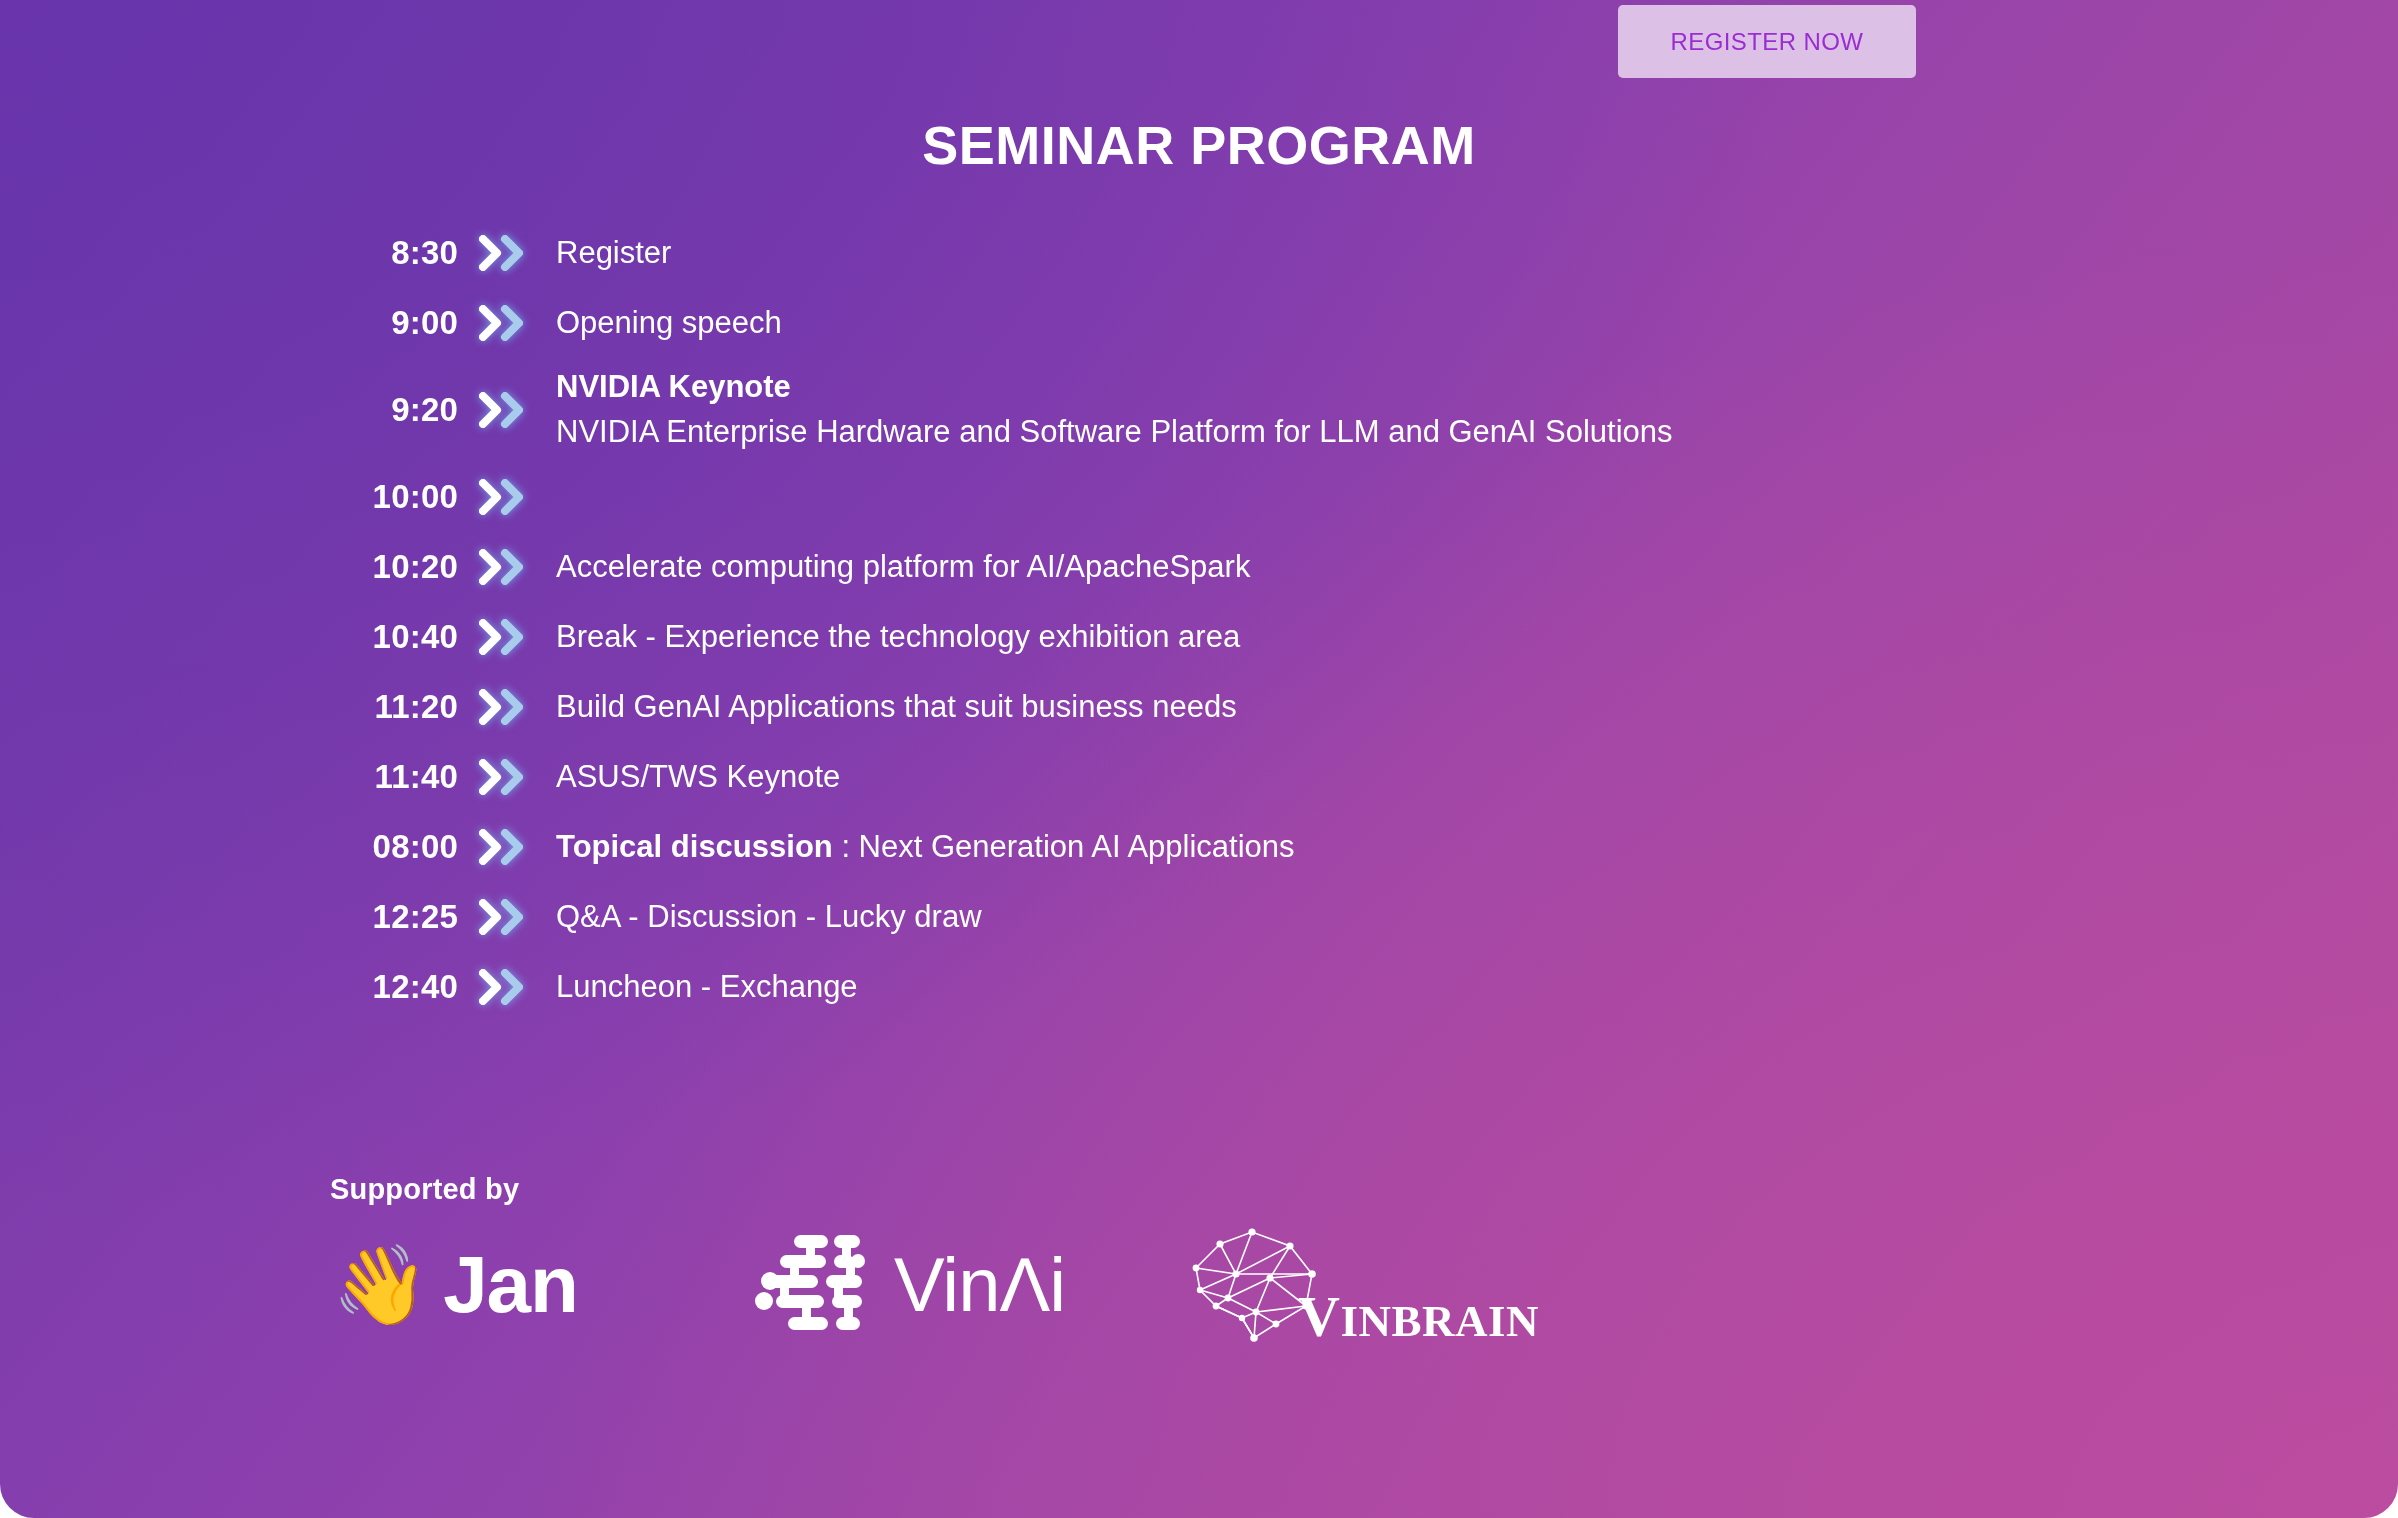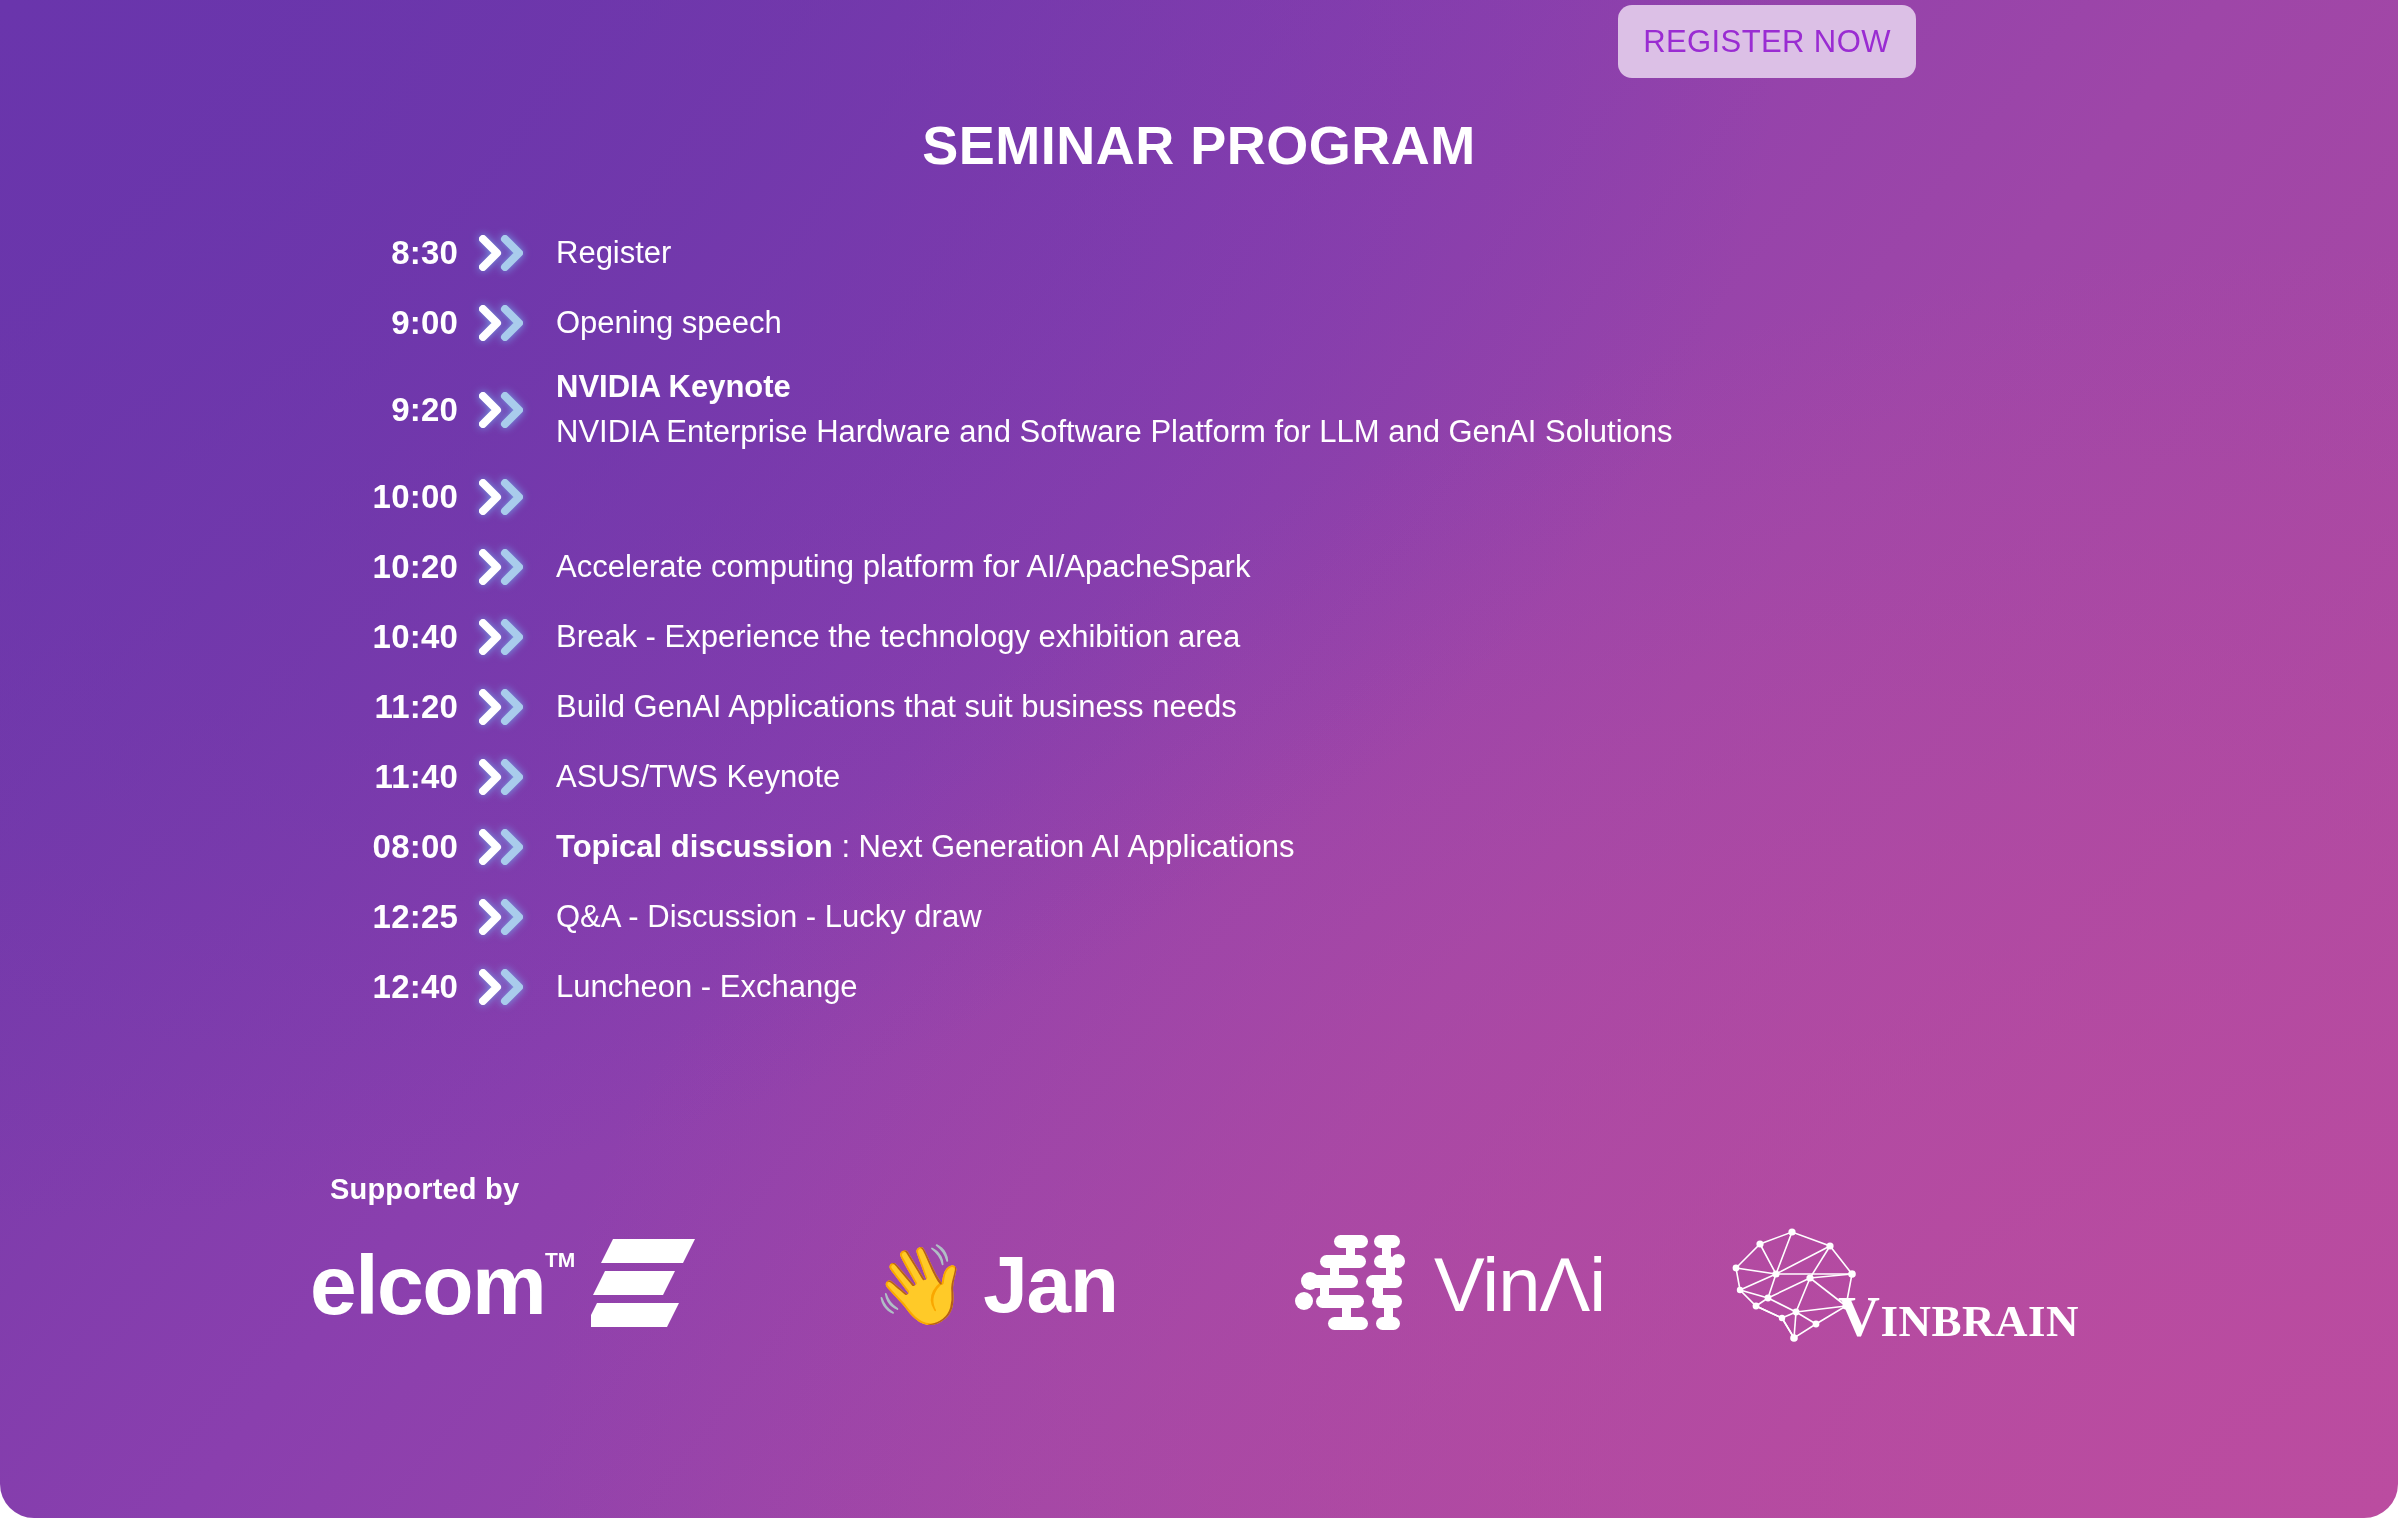--- a/index.html
+++ b/index.html
@@ -26,24 +26,24 @@
 
   
   .register-btn {
     position: absolute;
     top: 5px;
     left: 1618px;
     width: 298px;
     height: 73px;
     background: #DCC0E6;
     border: none;
-    border-radius: 14px;
+    border-radius: 5px;
     color: #9A2CD2;
     font-family: "Liberation Sans", sans-serif;
-    font-size: 31px;
+    font-size: 24px;
     font-weight: 400;
     letter-spacing: 0.4px;
     cursor: pointer;
     display: flex;
     align-items: center;
     justify-content: center;
   }
 
   
   .page-title {
@@ -348,33 +348,20 @@
           <div class="sched-text">Luncheon - Exchange</div>
         </div>
     </div>
 
   </div>
 
   <div class="supported-label">Supported by</div>
 
   <div class="logos">
 
-    <div class="logo-slot logo-elcom">
-      <div class="elcom-word">
-        <span>elcom</span>
-        <span class="elcom-tm">TM</span>
-      </div>
-      <span class="elcom-mark">
-        <svg width="108" height="96" viewBox="0 0 108 96">
-          <polygon points="22,4 104,4 92,28 10,28" fill="#ffffff"></polygon>
-          <polygon points="14,36 84,36 72,60 2,60" fill="#ffffff"></polygon>
-          <polygon points="6,68 88,68 76,92 -6,92" fill="#ffffff"></polygon>
-        </svg>
-      </span>
-    </div>
 
     <div class="logo-slot logo-jan">
       <span class="jan-emoji">👋</span>
       <span class="jan-word">Jan</span>
     </div>
 
     <div class="logo-slot logo-vinai">
       <span>
         <svg width="118" height="108" viewBox="0 0 118 108">
           <g fill="#ffffff">

